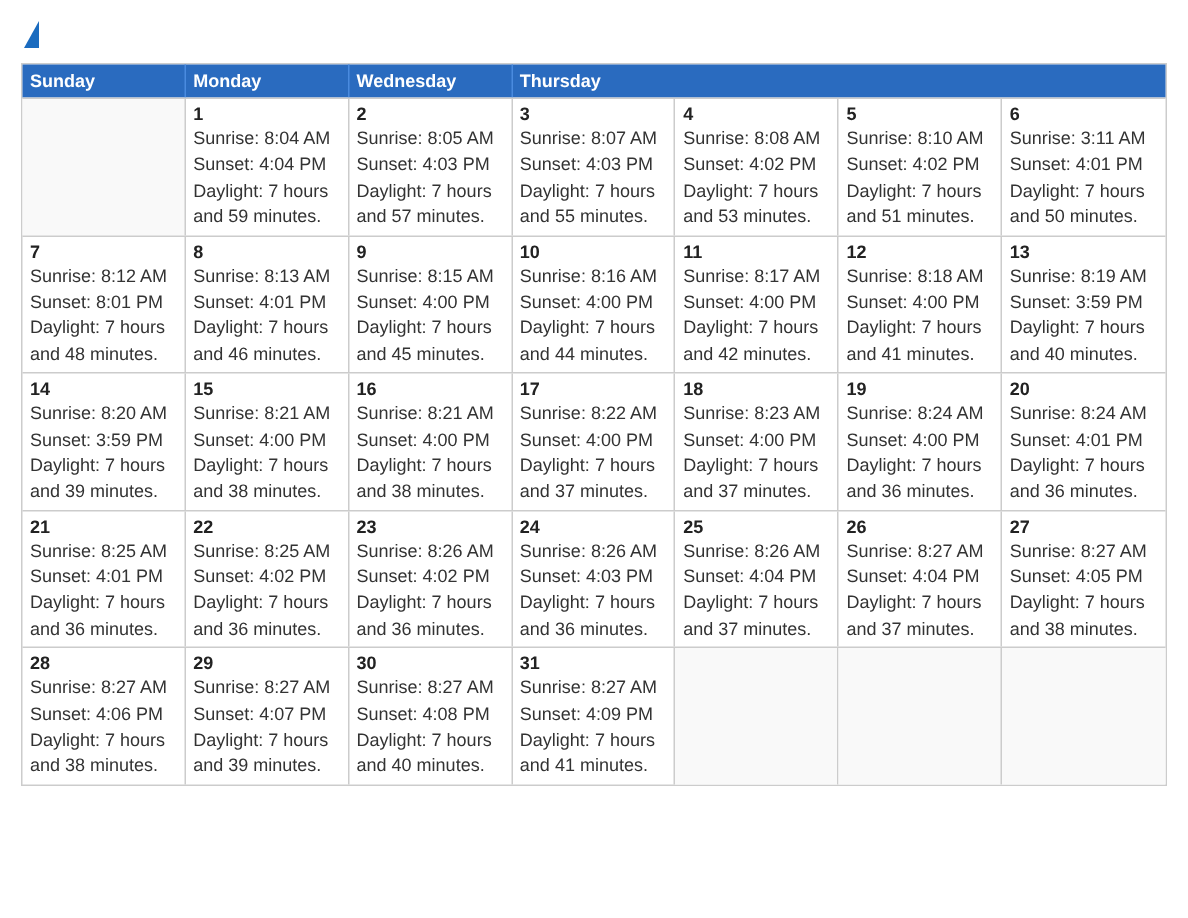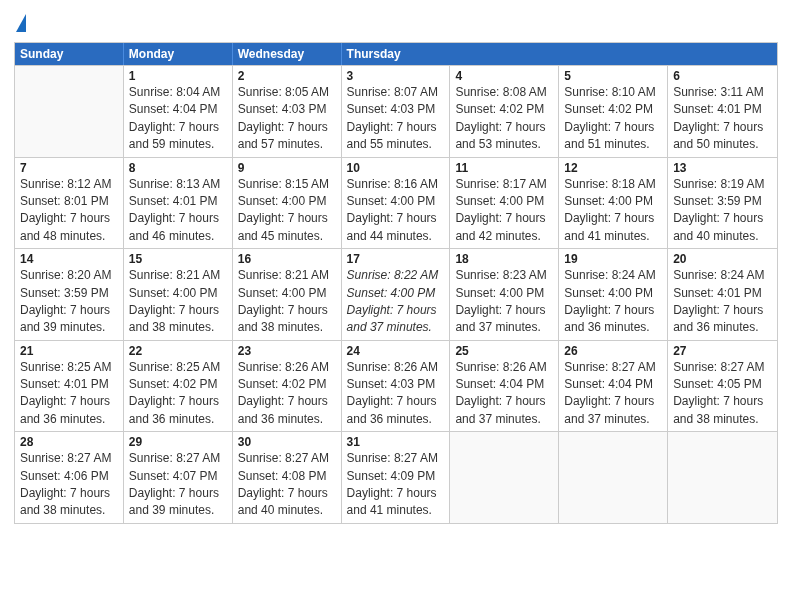--- a/index.html
+++ b/index.html
@@ -256,21 +256,21 @@
           </div>
           <div class="cal-cell">
             <span class="day-num">16</span>
             <div class="day-info" style="white-space: pre-line;">Sunrise: 8:21 AM
 Sunset: 4:00 PM
 Daylight: 7 hours
 and 38 minutes.</div>
           </div>
           <div class="cal-cell">
             <span class="day-num">17</span>
-            <div class="day-info" style="white-space: pre-line; font-style: italic;">Sunrise: 8:22 AM
+            <div class="day-info" style="white-space: pre-line;">Sunrise: 8:22 AM
 Sunset: 4:00 PM
 Daylight: 7 hours
 and 37 minutes.</div>
           </div>
           <div class="cal-cell">
             <span class="day-num">18</span>
             <div class="day-info" style="white-space: pre-line;">Sunrise: 8:23 AM
 Sunset: 4:00 PM
 Daylight: 7 hours
 and 37 minutes.</div>

